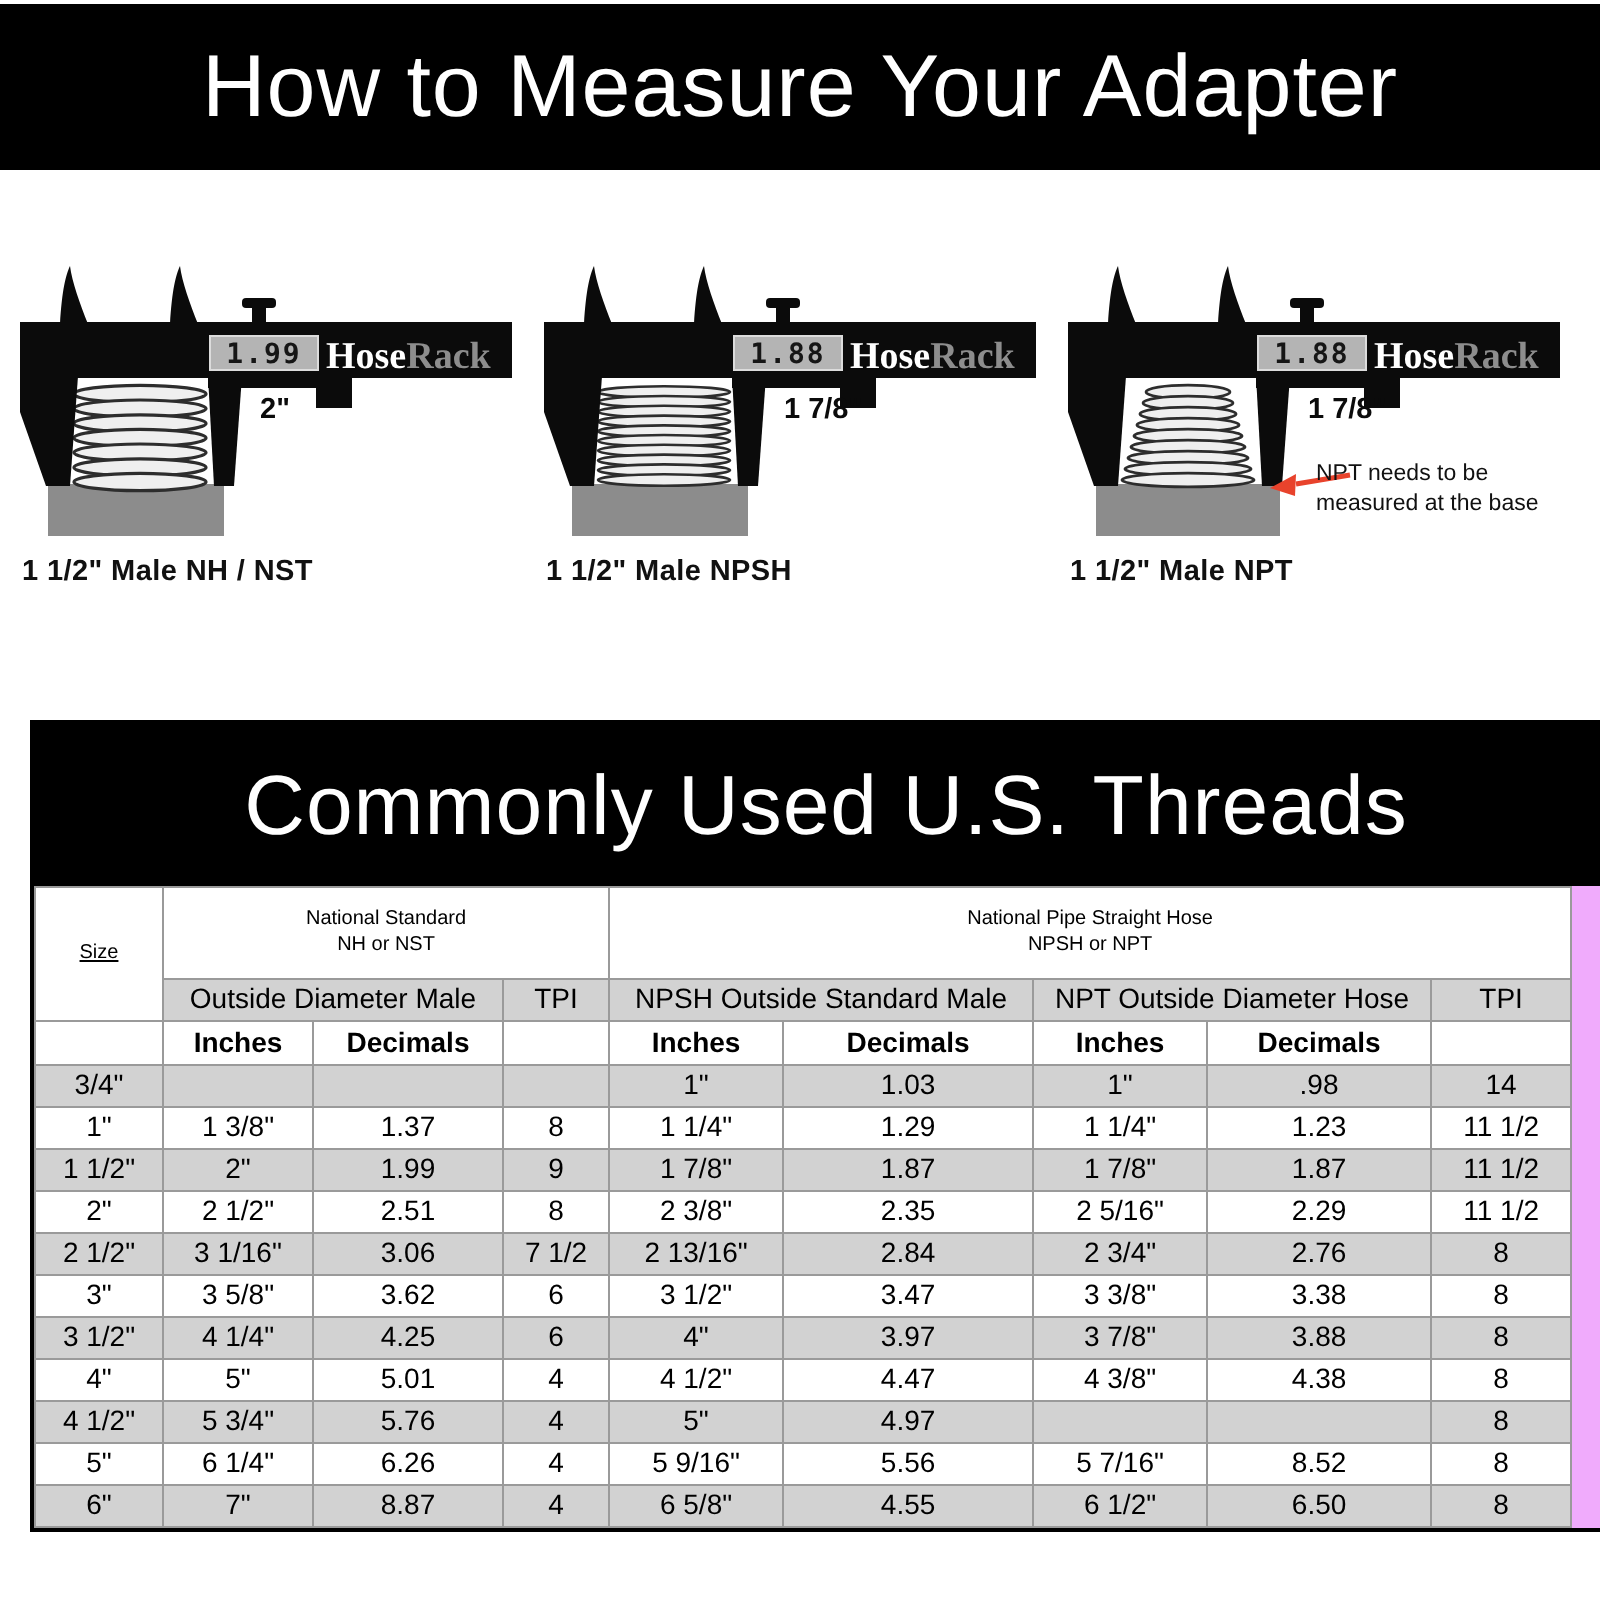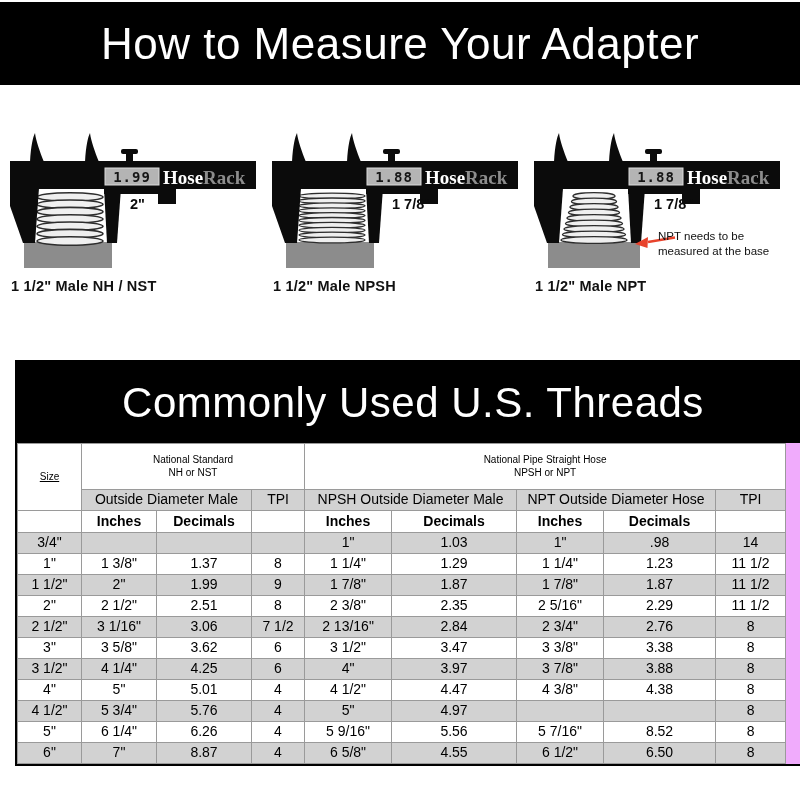--- a/index.html
+++ b/index.html
@@ -205,21 +205,21 @@
             <div>NH or NST</div>
           </th>
           <th colspan="5">
             <div>National Pipe Straight Hose</div>
             <div>NPSH or NPT</div>
           </th>
         </tr>
         <tr class="sub-row">
           <th colspan="2">Outside Diameter Male</th>
           <th class="tpi1-head">TPI</th>
-          <th colspan="2">NPSH Outside Diameter Male</th>
+          <th colspan="2">NPSH Outside Standard Male</th>
           <th colspan="2">NPT Outside Diameter Hose</th>
           <th>TPI</th>
         </tr>
         <tr class="units-row">
           <th class="blank-size"></th>
           <th>Inches</th>
           <th>Decimals</th>
           <th class="blank-tpi1"></th>
           <th>Inches</th>
           <th>Decimals</th>

